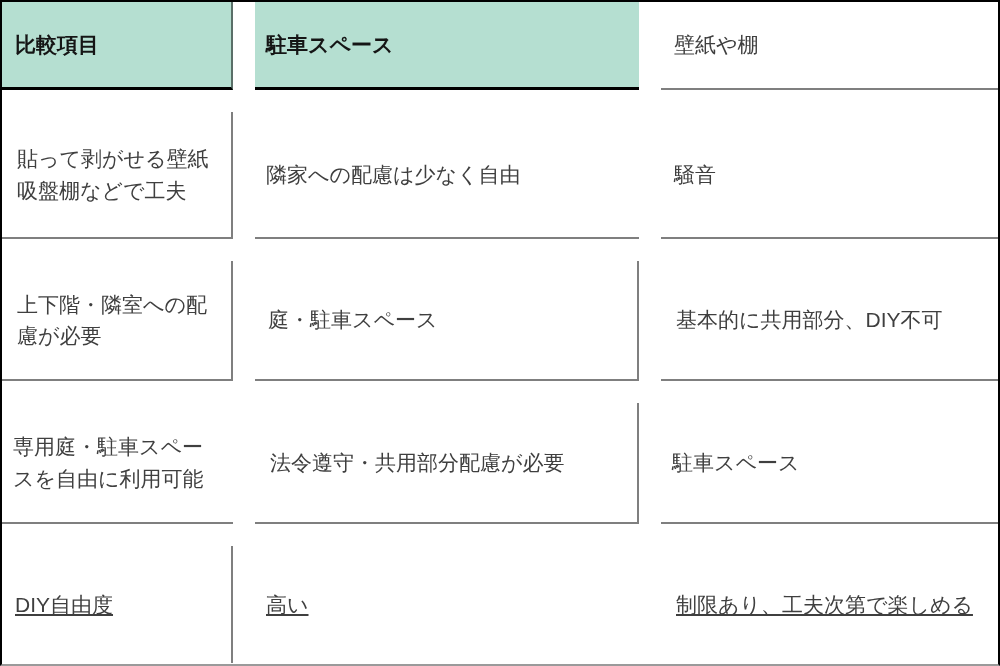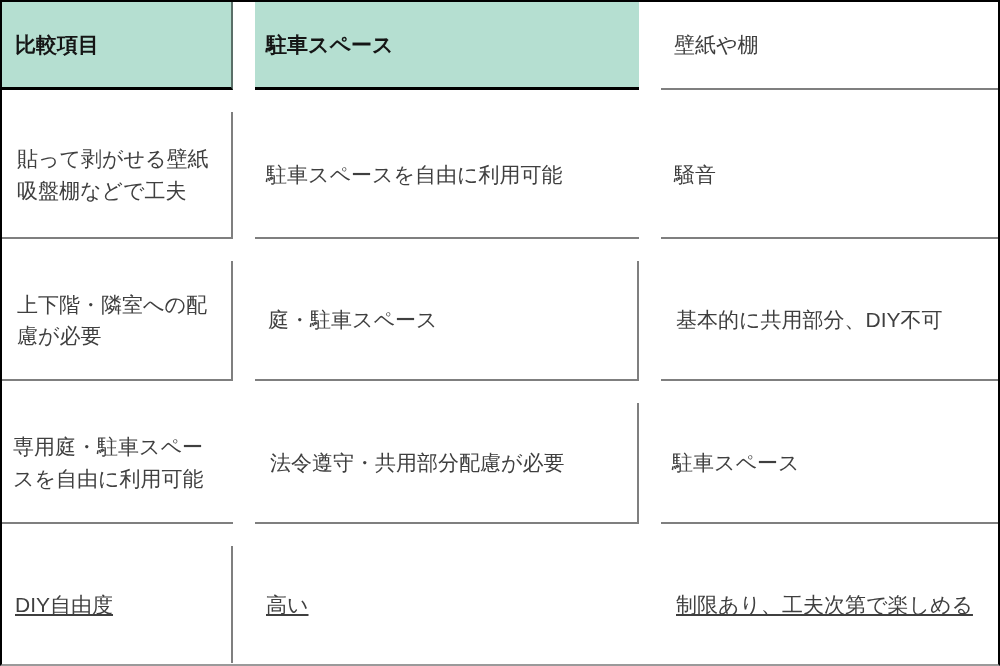--- a/index.html
+++ b/index.html
@@ -57,21 +57,21 @@
 
 <div class="page">
   <div class="table">
 
     <div class="cell col-1 header-cell">比較項目</div>
     <div class="cell col-3 header-cell">駐車スペース</div>
 
     <div class="cell col-1">壁紙や棚</div>
     <div class="cell col-2">貼って剥がせる壁紙
 吸盤棚などで工夫</div>
-    <div class="cell col-3">駐車スペースを自由に利用可能</div>
+    <div class="cell col-3">隣家への配慮は少なく自由</div>
 
     <div class="cell col-1">騒音</div>
     <div class="cell col-2">上下階・隣室への配慮が必要</div>
 
     <div class="cell col-1">庭・駐車スペース</div>
     <div class="cell col-2">基本的に共用部分、DIY不可</div>
     <div class="cell col-3">専用庭・駐車スペースを自由に利用可能</div>
 
     <div class="cell col-2">法令遵守・共用部分配慮が必要</div>
     <div class="cell col-3">駐車スペース</div>

